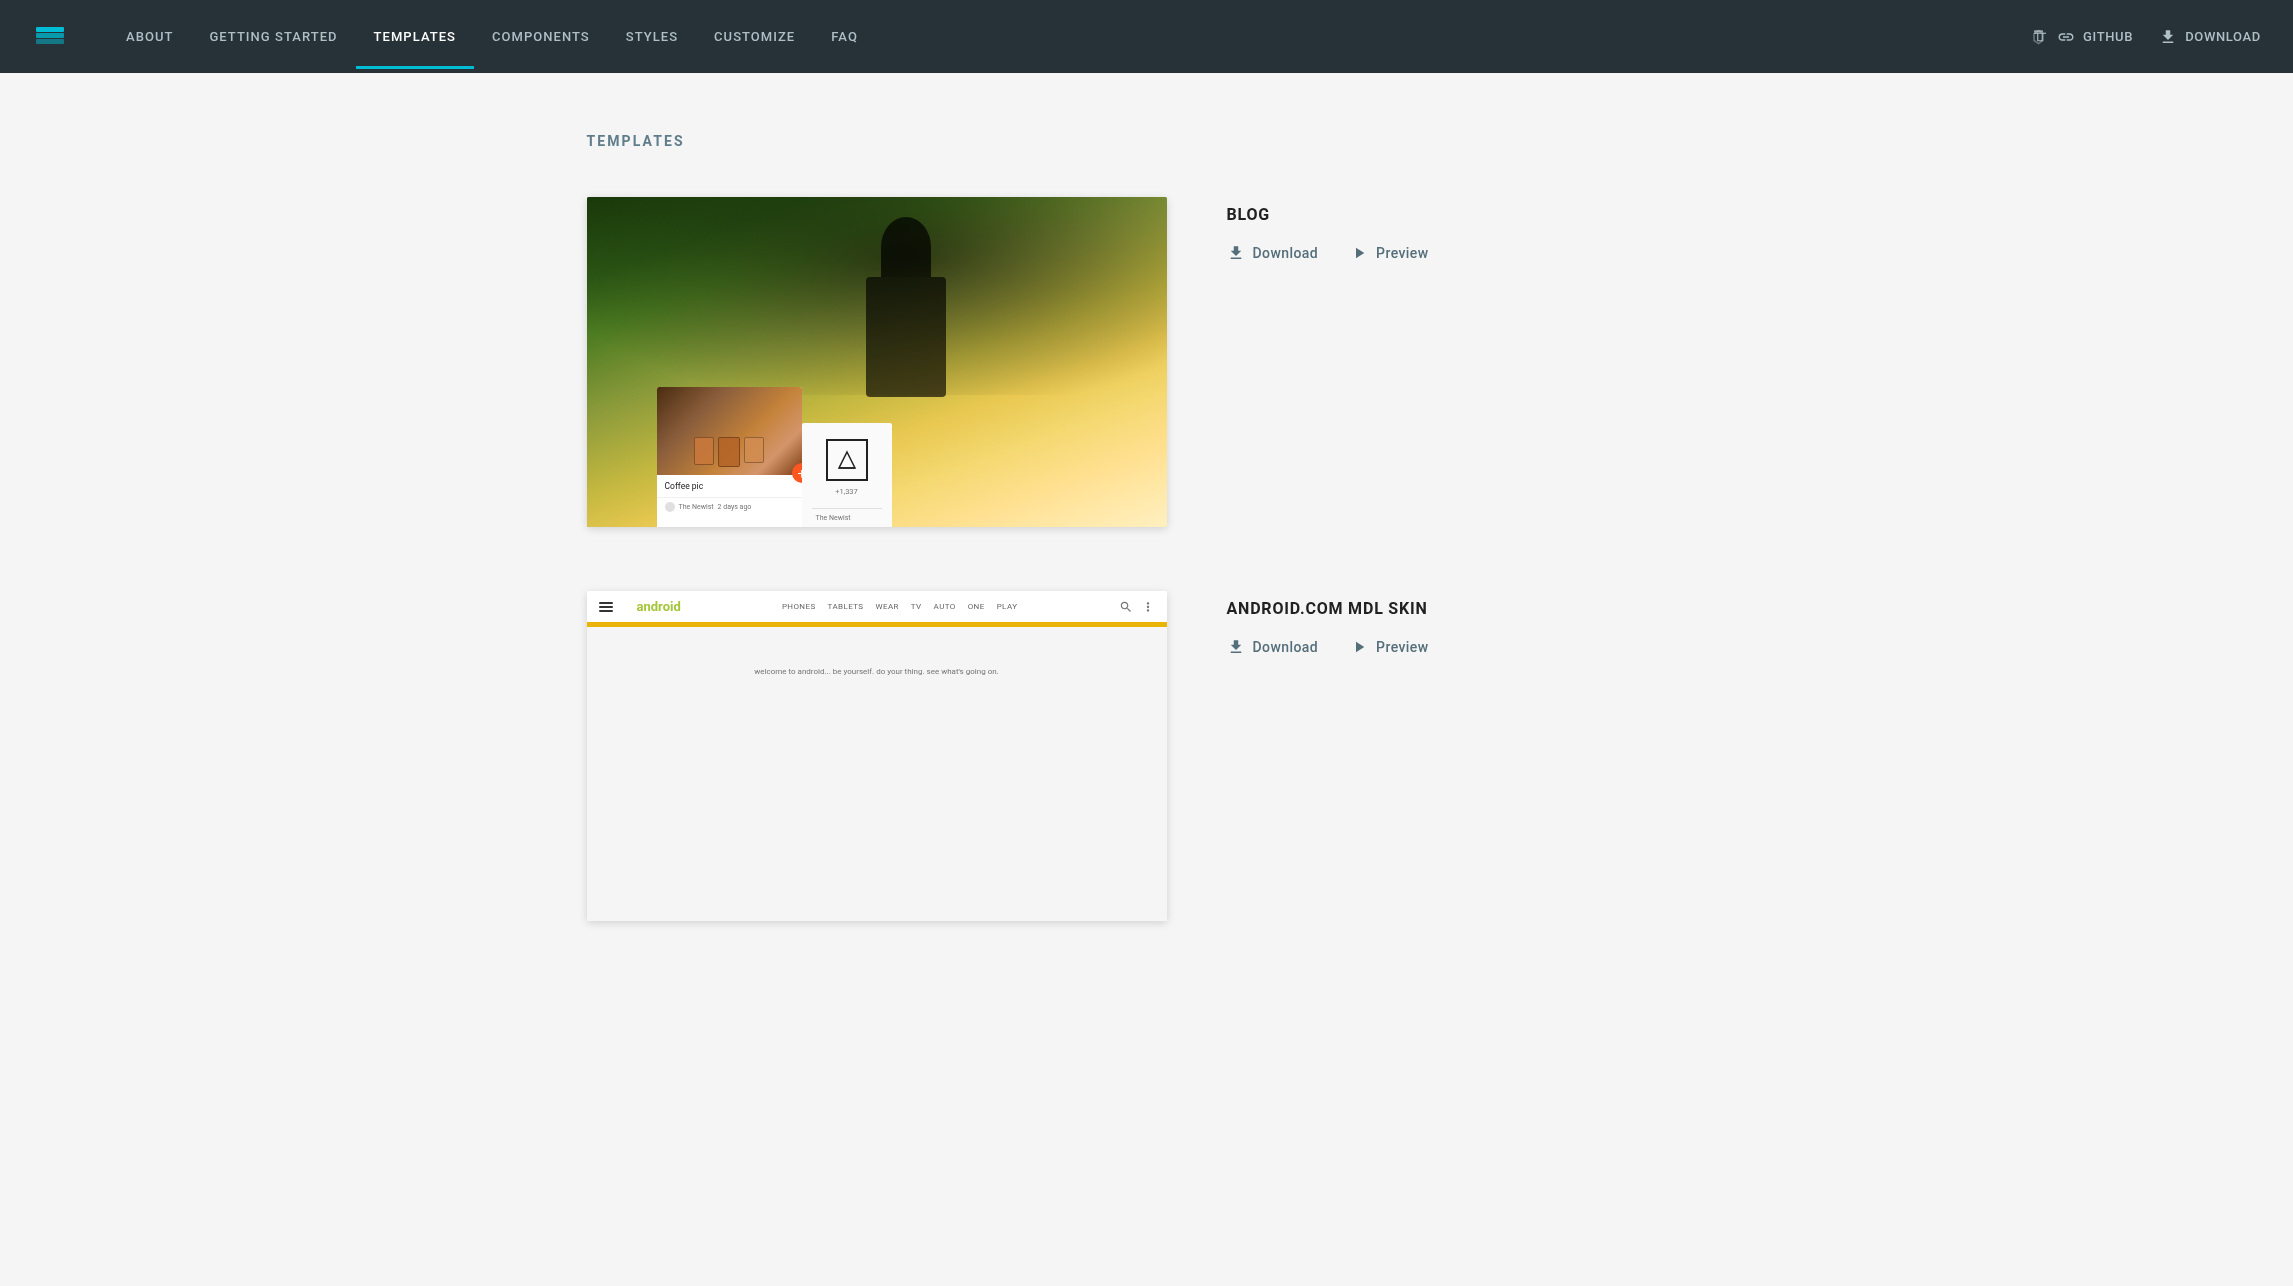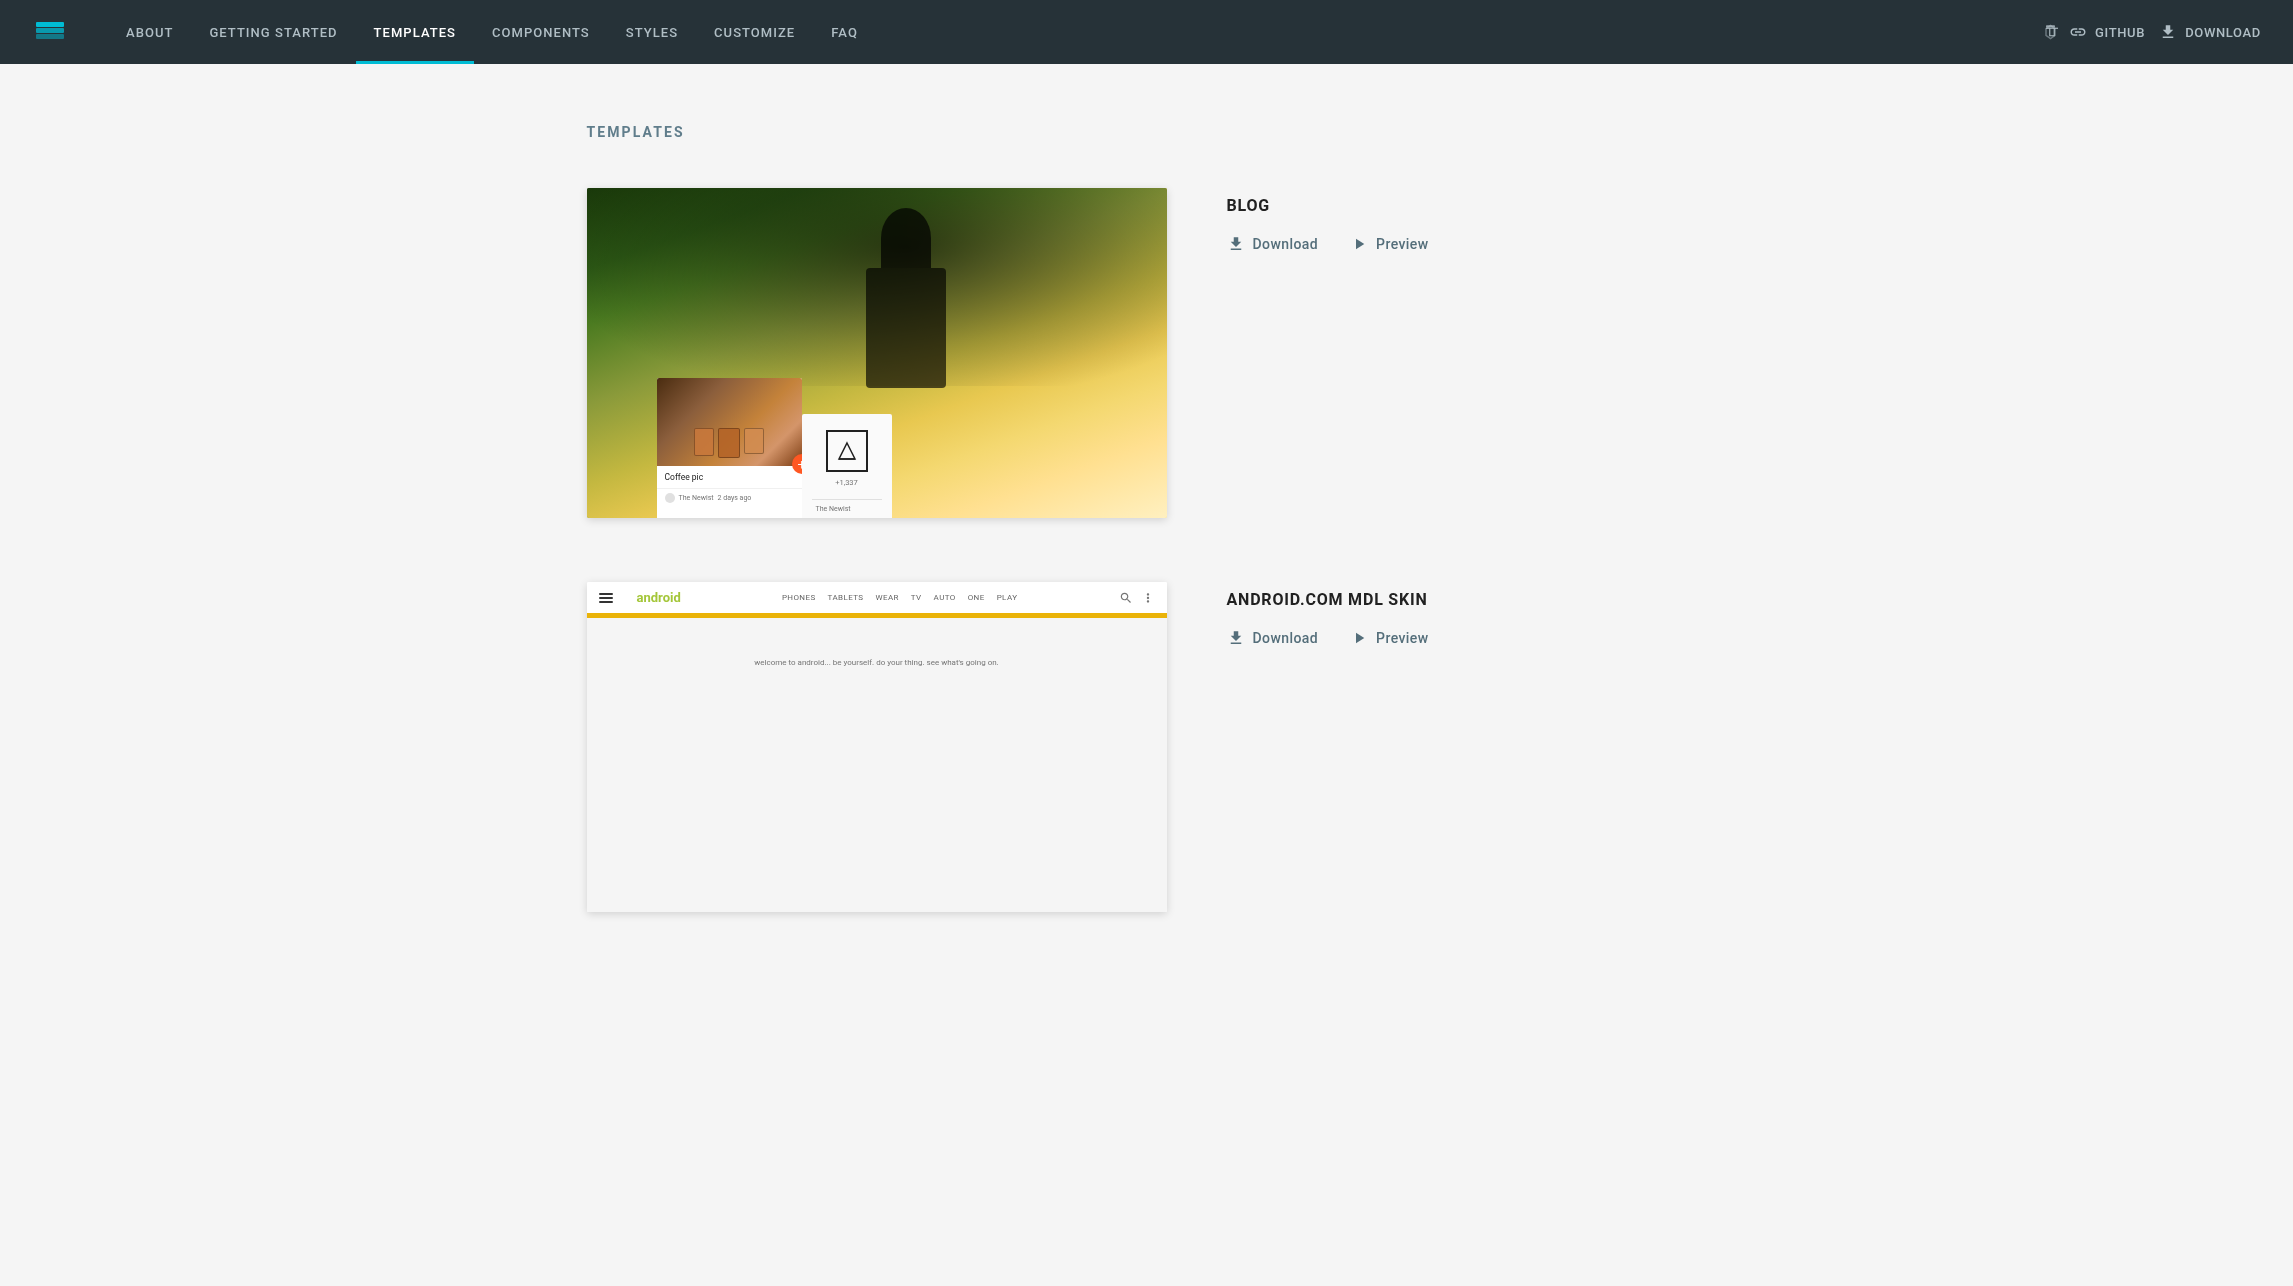--- a/index.html
+++ b/index.html
@@ -1,21 +1,21 @@
 <!DOCTYPE html>
 <html><head>
   <meta charset="utf-8">
   <style>
     * { margin: 0; padding: 0; box-sizing: border-box; }
     body { font-family: 'Roboto', Arial, sans-serif; background: #f5f5f5; color: #333; }
 
     
     .header {
       background: #263238;
-      height: 64px;
+      height: 73px;
       display: flex;
       align-items: center;
       padding: 0 32px;
       position: relative;
     }
     .header-logo {
       margin-right: 40px;
       display: flex;
       align-items: center;
     }
@@ -51,21 +51,21 @@
       position: absolute;
       bottom: 0;
       left: 0;
       right: 0;
       height: 3px;
       background: #00bcd4;
     }
     .header-actions {
       display: flex;
       align-items: center;
-      gap: 14px;
+      gap: 26px;
     }
     .header-btn {
       display: flex;
       align-items: center;
       gap: 8px;
       color: #b0bec5;
       font-size: 13px;
       font-weight: 500;
       letter-spacing: 0.05em;
       cursor: pointer;

